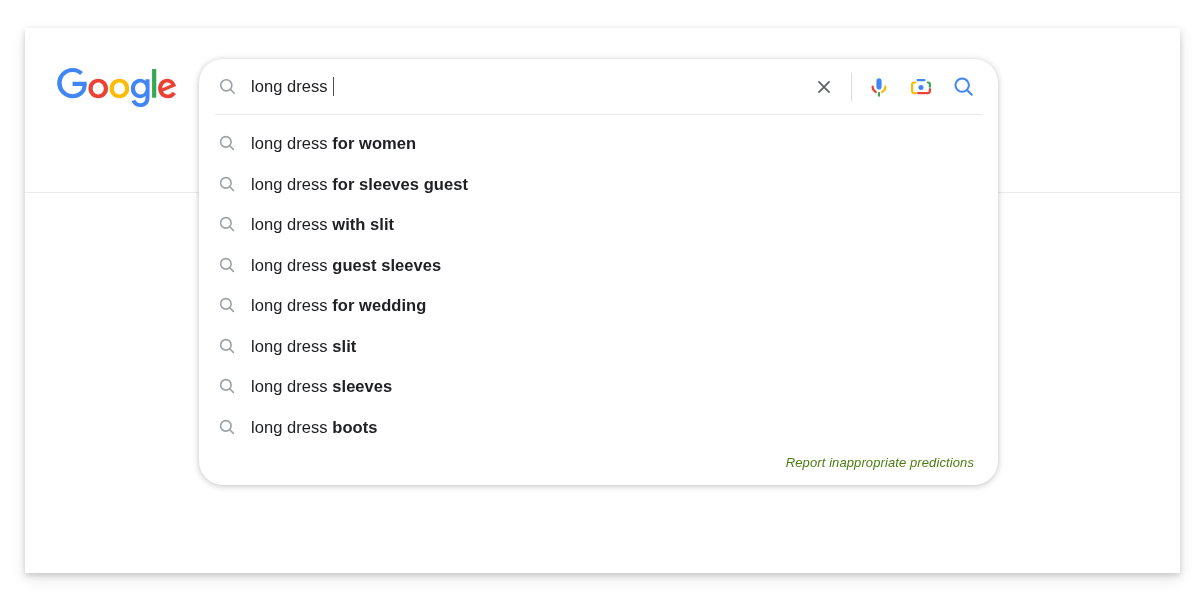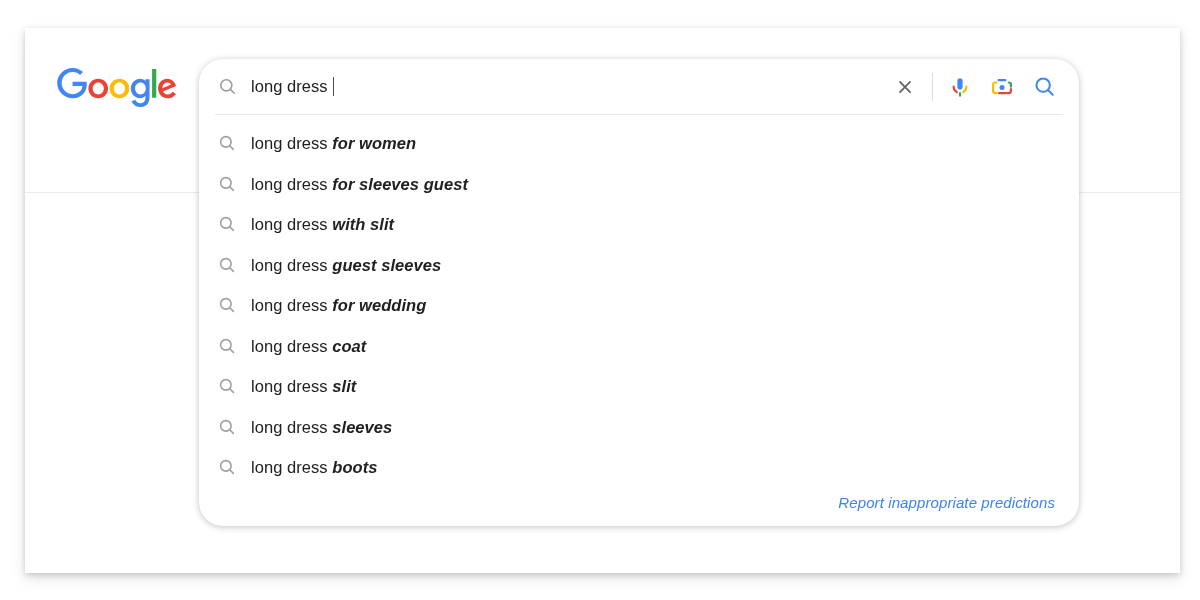--- a/index.html
+++ b/index.html
@@ -45,21 +45,21 @@
     height: 44px;
     line-height: 0;
   }
   .logo svg { display:block; width:120px; height:44px; }
 
   
   .searchbox {
     position: absolute;
     left: 199px;
     top: 59px;
-    width: 880px;
+    width: 799px;
     background: #ffffff;
     border-radius: 24px;
     box-shadow: 0 1px 6px rgba(32,33,36,0.28);
     padding-bottom: 0;
   }
 
   
   .input-row {
     position: relative;
     height: 55px;
@@ -156,36 +156,36 @@
     justify-content: center;
   }
   .sug-icon svg { width: 18px; height: 18px; display: block; }
   .sug-text {
     font-size: 16.5px;
     color: #202124;
     letter-spacing: 0.05px;
     white-space: pre;
     line-height: 1;
   }
-  .sug-text b { font-weight: 700; font-style: italic; }
+  .sug-text b { font-weight: 700; }
   .sug-text .pre { font-weight: 400; }
 
   
   .sug-footer {
     height: 30px;
     display: flex;
     align-items: center;
     justify-content: flex-end;
     padding: 0 24px 8px 0;
     box-sizing: content-box;
   }
   .report-link {
-    font-size: 15px;
+    font-size: 13px;
     font-style: italic;
-    color: #3b82f6;
+    color: #4d7c0f;
     letter-spacing: 0.1px;
   }
 </style>
 </head>
 <body>
 
 <div class="page-card"></div>
 <div class="page-divider"></div>
 
 <div class="logo">
@@ -303,29 +303,20 @@
     <div class="sug-row">
       <span class="sug-icon">
         <svg viewBox="0 0 24 24" xmlns="http://www.w3.org/2000/svg">
             <path fill="none" stroke="#9aa0a6" stroke-width="2.1" d="M10.5 3.5a7 7 0 1 0 0 14 7 7 0 0 0 0-14z"></path>
             <path fill="none" stroke="#9aa0a6" stroke-width="2.1" stroke-linecap="round" d="M15.6 15.6 20.5 20.5"></path>
           </svg>
       </span>
       <span class="sug-text"><span class="pre">long dress </span><b>for wedding</b></span>
     </div>
 
-    <div class="sug-row">
-      <span class="sug-icon">
-        <svg viewBox="0 0 24 24" xmlns="http://www.w3.org/2000/svg">
-            <path fill="none" stroke="#9aa0a6" stroke-width="2.1" d="M10.5 3.5a7 7 0 1 0 0 14 7 7 0 0 0 0-14z"></path>
-            <path fill="none" stroke="#9aa0a6" stroke-width="2.1" stroke-linecap="round" d="M15.6 15.6 20.5 20.5"></path>
-          </svg>
-      </span>
-      <span class="sug-text"><span class="pre">long dress </span><b>coat</b></span>
-    </div>
 
     <div class="sug-row">
       <span class="sug-icon">
         <svg viewBox="0 0 24 24" xmlns="http://www.w3.org/2000/svg">
             <path fill="none" stroke="#9aa0a6" stroke-width="2.1" d="M10.5 3.5a7 7 0 1 0 0 14 7 7 0 0 0 0-14z"></path>
             <path fill="none" stroke="#9aa0a6" stroke-width="2.1" stroke-linecap="round" d="M15.6 15.6 20.5 20.5"></path>
           </svg>
       </span>
       <span class="sug-text"><span class="pre">long dress </span><b>slit</b></span>
     </div>

